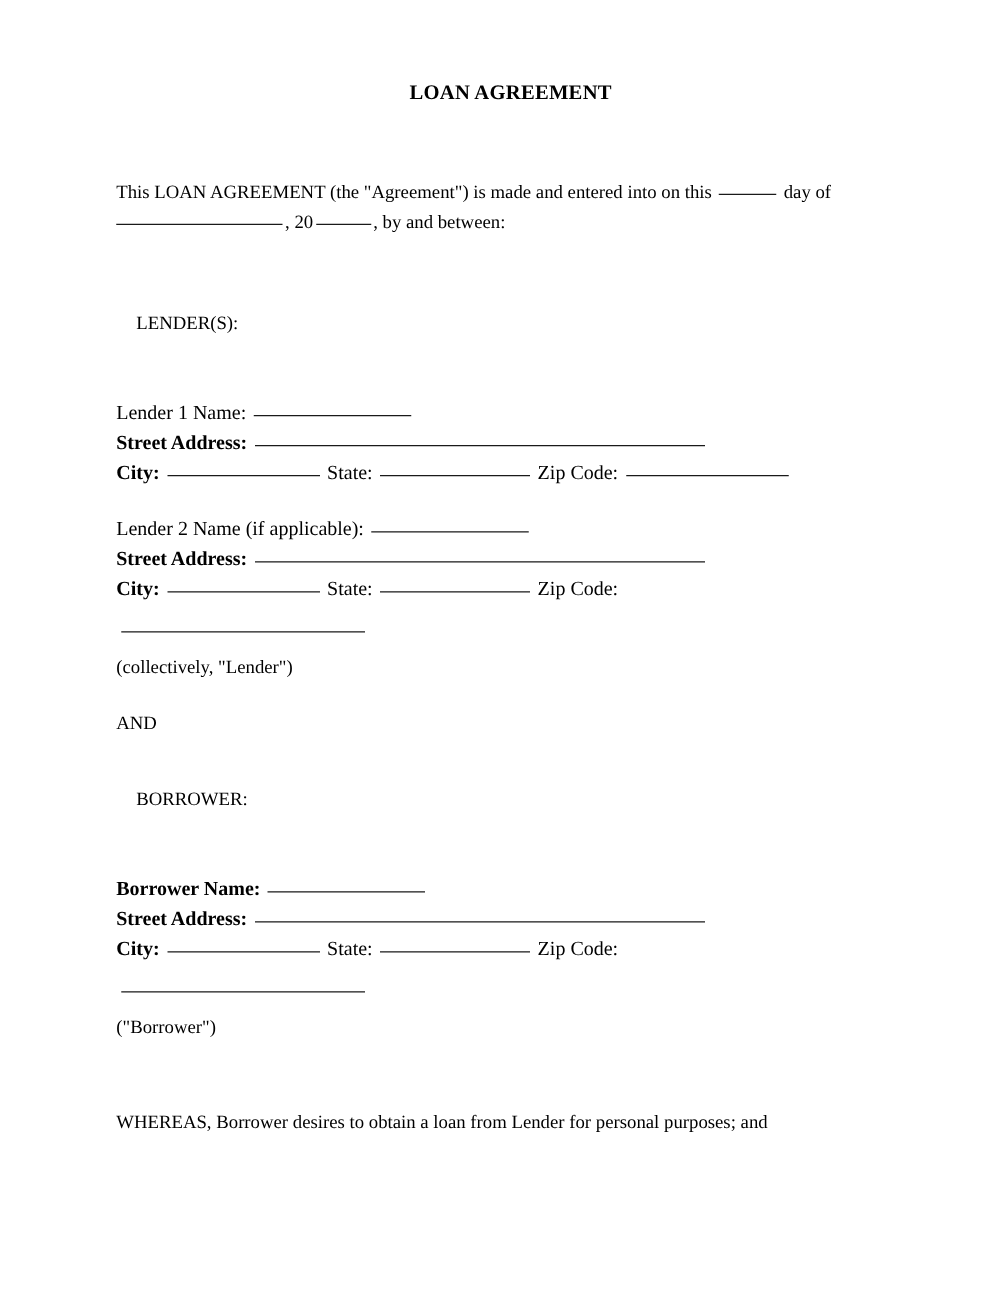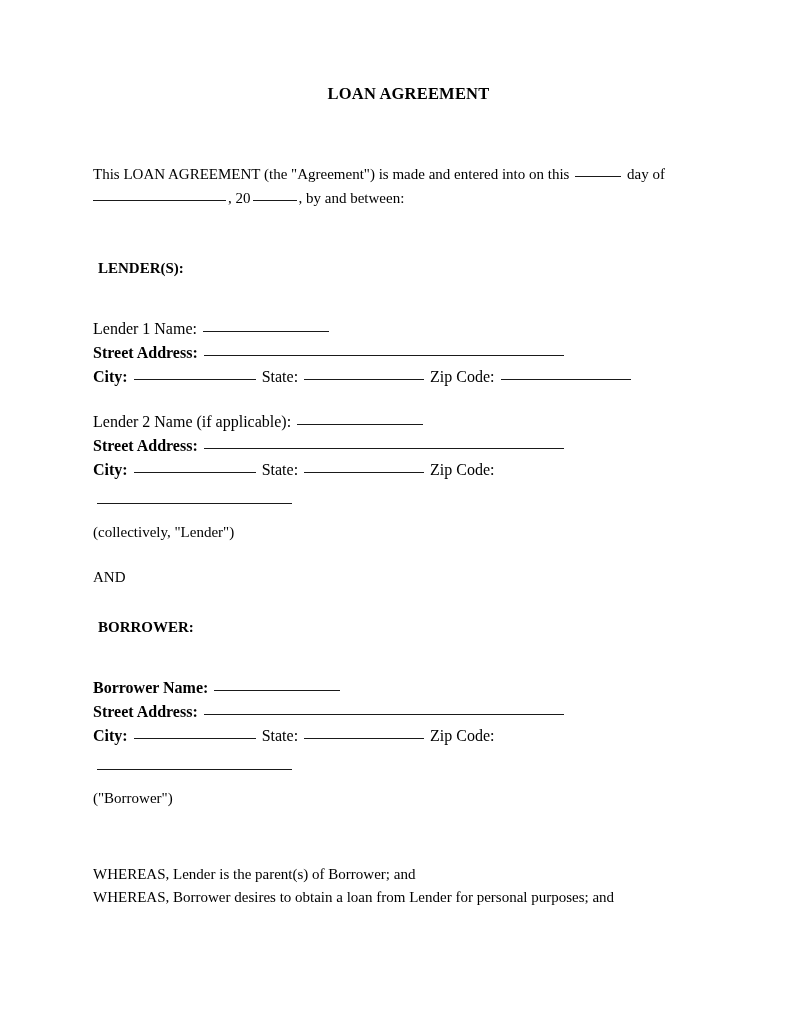--- a/index.html
+++ b/index.html
@@ -28,21 +28,21 @@
     width: 625px;
   }
 
   
   .doc-title {
     text-align: center;
     font-weight: bold;
     font-size: 16.5px;
     letter-spacing: 0.2px;
     margin: 0;
-    padding-top: 84px;
+    padding-top: 64px;
     padding-left: 6px;
   }
 
   
   .para {
     font-size: 15px;
     line-height: 24px;
     margin: 0;
   }
   .intro {
@@ -71,24 +71,24 @@
     display: block;
     width: 195px;
     margin-left: 4px;
     margin-top: 11px;
     border-bottom: 1.6px solid #1a1a1a;
     height: 10px;
   }
 
   
   .section-head {
-    font-weight: bold;
+    font-weight: normal;
     font-size: 15px;
     line-height: 24px;
-    margin: 5px;
+    margin: 16px;
   }
 
   
   .gap-lg   { height: 41px; }
   .gap-md   { height: 32px; }
   .gap-sm   { height: 21px; }
   .gap-xs   { height: 16px; }
 
   .field-row {
     font-size: 16px;
@@ -200,17 +200,16 @@
 
     <div class="gap-xs"></div>
 
     <div class="para">("Borrower")</div>
 
     <div class="gap-sm"></div>
 
 
     <div class="gap-md"></div>
 
-    <div class="recital-line">WHEREAS, Lender is the parent(s) of Borrower; and</div>
     <div class="recital-line">WHEREAS, Borrower desires to obtain a loan from Lender for personal purposes; and</div>
 
   </div>
 </div>
 
 </body></html>

